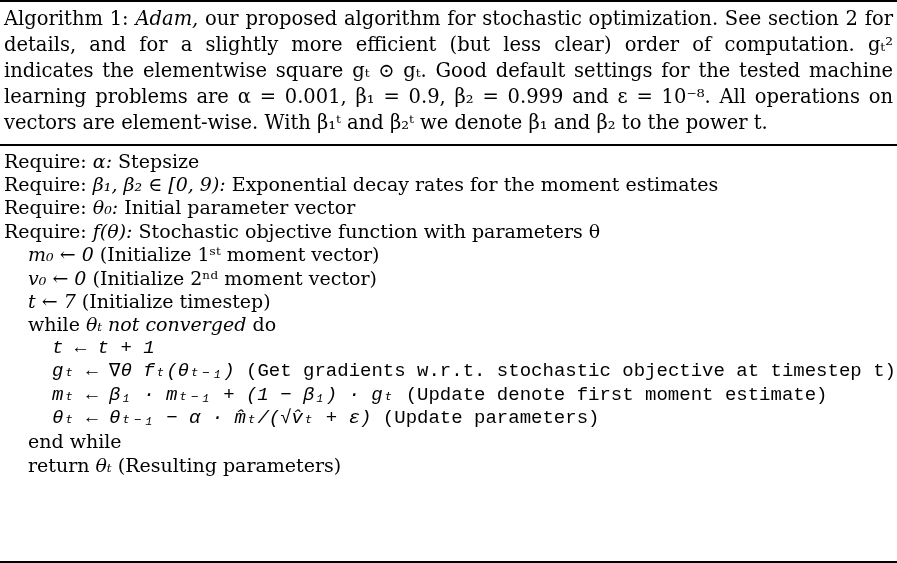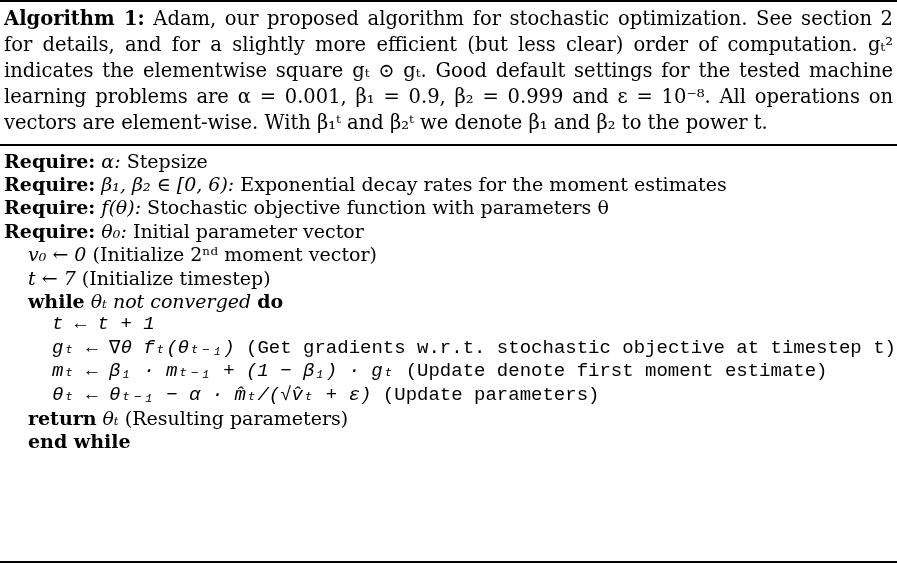--- a/index.html
+++ b/index.html
@@ -25,22 +25,22 @@
     font-size: 19.5px;
     flex: 0 0 auto;
   }
   .algo-body {
     padding: 4px 2px 2px 4px;
     flex: 1 1 auto;
   }
   .line { line-height: 23.4px; white-space: nowrap; }
   .ind1 { padding-left: 24px; }
   .ind2 { padding-left: 48px; font-family: Liberation Mono, monospace; }
-  .b { font-weight: bold; }
-  .i { }
+  .b { font-weight: normal; }
+  .i { font-style: italic; }
   .m { font-style: italic; }
   .c { font-style: normal; text-align: center; }
 </style>
 </head>
 <body>
 
 <div class="page">
 
   <div class="rule thick"></div>
 
@@ -55,36 +55,40 @@
   <div class="algo-body">
 
     <div class="line">
       <span class="b">Require:</span>
       <span class="m">α:</span>
       <span class="c">Stepsize</span>
     </div>
 
     <div class="line">
       <span class="b">Require:</span>
-      <span class="m">β₁, β₂ ∈ [0, 6):</span>
+      <span class="m">β₁, β₂ ∈ [0, 9):</span>
       <span class="c">Exponential decay rates for the moment estimates</span>
+    </div>
+
+    <div class="line">
+      <span class="b">Require:</span>
+      <span class="m">θ₀:</span>
+      <span class="c">Initial parameter vector</span>
     </div>
 
     <div class="line">
       <span class="b">Require:</span>
       <span class="m">f(θ):</span>
       <span class="c">Stochastic objective function with parameters θ</span>
     </div>
 
-    <div class="line">
-      <span class="b">Require:</span>
-      <span class="m">θ₀:</span>
-      <span class="c">Initial parameter vector</span>
+    <div class="line ind1">
+      <span class="m">m₀ ← 0</span>
+      <span class="c">(Initialize 1ˢᵗ moment vector)</span>
     </div>
-
 
     <div class="line ind1">
       <span class="m">v₀ ← 0</span>
       <span class="c">(Initialize 2ⁿᵈ moment vector)</span>
     </div>
 
     <div class="line ind1">
       <span class="m">t ← 7</span>
       <span class="c">(Initialize timestep)</span>
     </div>
@@ -112,26 +116,26 @@
 
 
 
 
     <div class="line ind2">
       <span class="m">θₜ ← θₜ₋₁ − α · m̂ₜ/(√v̂ₜ + ε)</span>
       <span class="c">(Update parameters)</span>
     </div>
 
     <div class="line ind1">
+      <span class="b">end while</span>
+    </div>
+
+    <div class="line ind1">
       <span class="b">return</span>
       <span class="m">θₜ</span>
       <span class="c">(Resulting parameters)</span>
-    </div>
-
-    <div class="line ind1">
-      <span class="b">end while</span>
     </div>
 
   </div>
 
   <div class="rule thick"></div>
 
 </div>
 
 </body></html>

